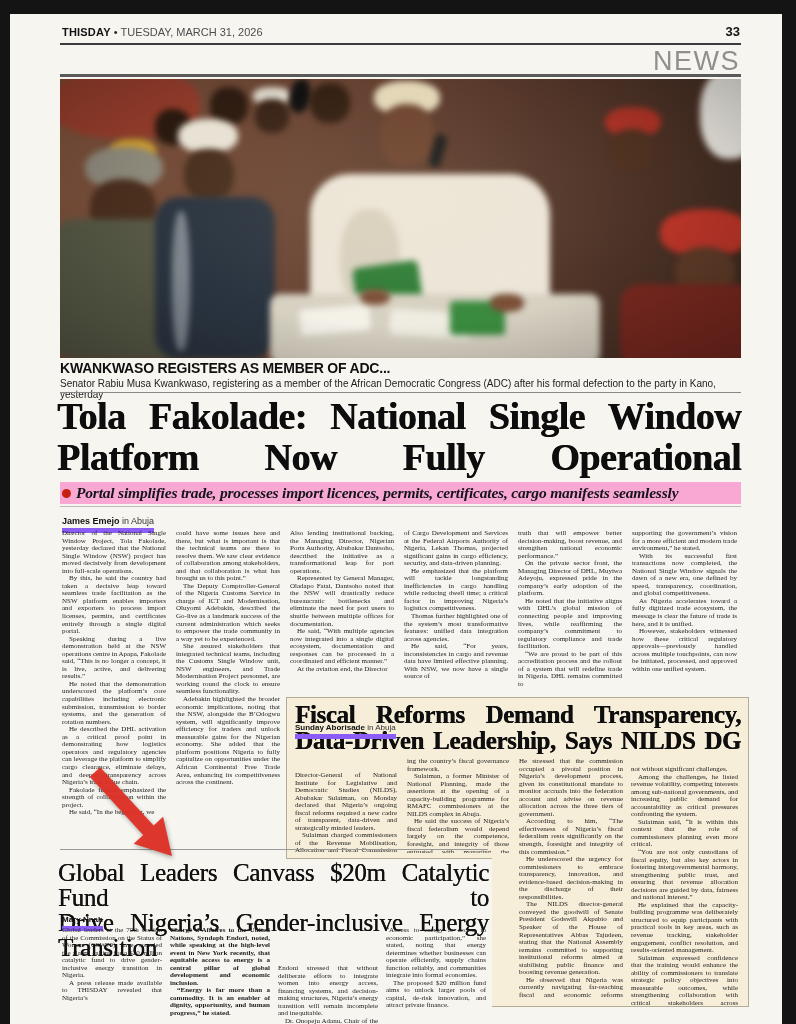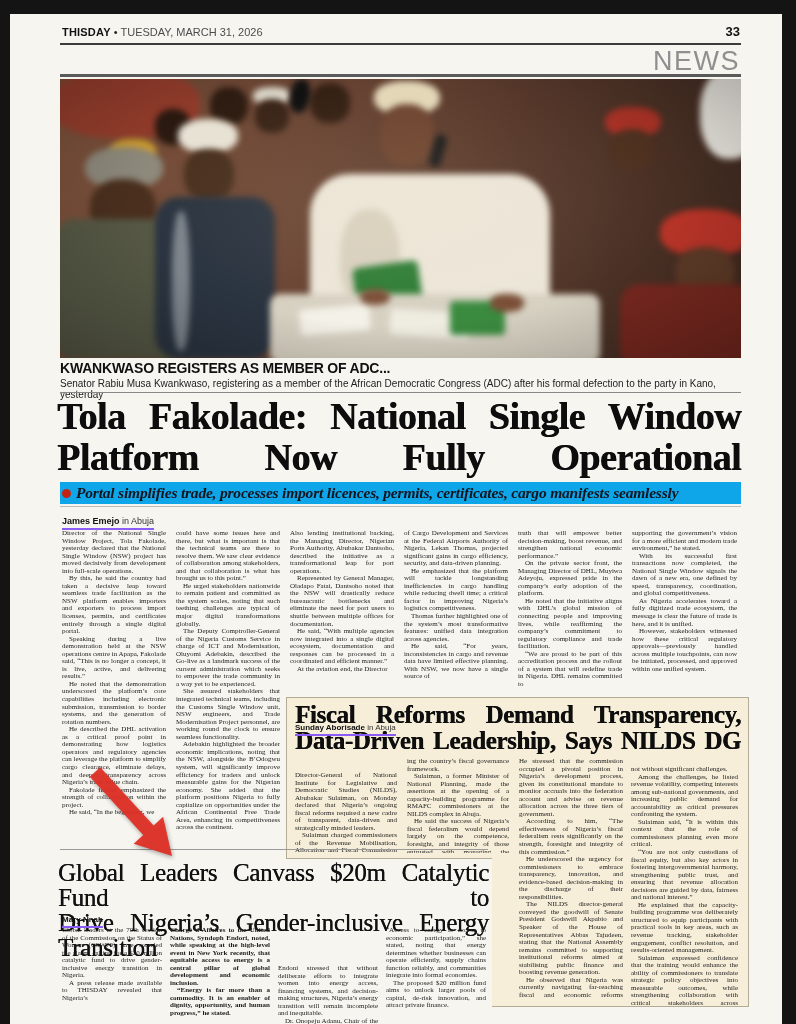--- a/index.html
+++ b/index.html
@@ -24,25 +24,25 @@
   .ph{position:absolute;border-radius:45%;filter:blur(3px);}
   .photo-overlay{position:absolute;inset:0;background:radial-gradient(ellipse at 50% 45%,rgba(255,235,200,.10) 0%,rgba(0,0,0,0) 55%,rgba(0,0,0,.28) 100%);}
 
   
   .cap-title{left:60px;top:360px;width:681px;font-size:14px;font-weight:bold;color:#101010;letter-spacing:-.2px;}
   .cap-sub{left:60px;top:378px;width:681px;font-size:10px;color:#222;}
 
   
   .headline-main{left:57px;top:396px;width:684px;font-weight:bold;color:#0d0d0d;font-size:38px;line-height:41px;letter-spacing:-.5px;text-shadow:.6px 0 0 #0d0d0d;}
   .hl-line{text-align:justify;text-align-last:justify;}
-  .standfirst{left:60px;top:482px;width:681px;height:22px;background:#0ea5e9;display:flex;align-items:center;}
+  .standfirst{left:60px;top:482px;width:681px;height:22px;background:#f9a8d4;display:flex;align-items:center;}
   .sf-bullet{width:9px;height:9px;border-radius:50%;background:#c42210;margin:0 5px 0 2px;flex:none;}
   .sf-text{font-size:15.5px;font-style:italic;font-weight:bold;color:#14141c;letter-spacing:-.2px;white-space:nowrap;}
 
-  .byline{font-size:9px;font-weight:bold;color:#111;border-bottom:2px solid #8b5cf6;padding-bottom:2px;}
+  .byline{font-size:9px;font-weight:bold;color:#111;border-bottom:5px solid #8b5cf6;padding-bottom:2px;}
   .byline .loc{font-weight:normal;color:#333;}
 
   
   .coltext{font-size:7px;line-height:1.08;text-align:justify;color:#1c1c1c;overflow:hidden;}
   .coltext p{margin:0;text-indent:7px;}
   .coltext p:first-child{text-indent:0;}
 
   
   .panelA{left:286px;top:697px;width:206px;height:160px;background:#f6eed9;border:1px solid #b4ab97;border-right:none;}
   .panelB{left:492px;top:697px;width:256px;height:308px;background:#f6eed9;border:1px solid #b4ab97;border-left:none;}
@@ -130,21 +130,20 @@
       <p>Director of the National Single Window Project, Tola Fakolade, yesterday declared that the National Single Window (NSW) project has moved decisively from development into full-scale operations.</p>
       <p>By this, he said the country had taken a decisive leap toward seamless trade facilitation as the NSW platform enables importers and exporters to process import licenses, permits, and certificates entirely through a single digital portal.</p>
       <p>Speaking during a live demonstration held at the NSW operations centre in Apapa, Fakolade said, “This is no longer a concept, it is live, active, and delivering results.”</p>
       <p>He noted that the demonstration underscored the platform’s core capabilities including electronic submission, transmission to border systems, and the generation of rotation numbers.</p>
       <p>He described the DHL activation as a critical proof point in demonstrating how logistics operators and regulatory agencies can leverage the platform to simplify cargo clearance, eliminate delays, and deepen transparency across Nigeria’s trade value chain.</p>
       <p>Fakolade further emphasized the strength of collaboration within the project.</p>
       <p>He said, “In the beginning, we</p>
     </div>
   <div class="abs coltext serif" style="left:176px;top:530px;width:104px;height:320px;">
       <p>could have some issues here and there, but what is important is that the technical teams are there to resolve them. We saw clear evidence of collaboration among stakeholders, and that collaboration is what has brought us to this point.”</p>
-      <p>He urged stakeholders nationwide to remain patient and committed as the system scales, noting that such teething challenges are typical of major digital transformations globally.</p>
       <p>The Deputy Comptroller-General of the Nigeria Customs Service in charge of ICT and Modernisation, Oluyomi Adebakin, described the Go-live as a landmark success of the current administration which seeks to empower the trade community in a way yet to be experienced.</p>
       <p>She assured stakeholders that integrated technical teams, including the Customs Single Window unit, NSW engineers, and Trade Modernisation Project personnel, are working round the clock to ensure seamless functionality.</p>
       <p>Adebakin highlighted the broader economic implications, noting that the NSW, alongside the B’Odogwu system, will significantly improve efficiency for traders and unlock measurable gains for the Nigerian economy. She added that the platform positions Nigeria to fully capitalize on opportunities under the African Continental Free Trade Area, enhancing its competitiveness across the continent.</p>
     </div>
   <div class="abs coltext serif" style="left:290px;top:530px;width:104px;height:164px;">
       <p>Also lending institutional backing, the Managing Director, Nigerian Ports Authority, Abubakar Dantsoho, described the initiative as a transformational leap for port operations.</p>
       <p>Represented by General Manager, Oladapo Fatai, Dantsoho noted that the NSW will drastically reduce bureaucratic bottlenecks and eliminate the need for port users to shuttle between multiple offices for documentation.</p>
       <p>He said, “With multiple agencies now integrated into a single digital ecosystem, documentation and responses can be processed in a coordinated and efficient manner.”</p>
       <p>At the aviation end, the Director</p>
     </div>

